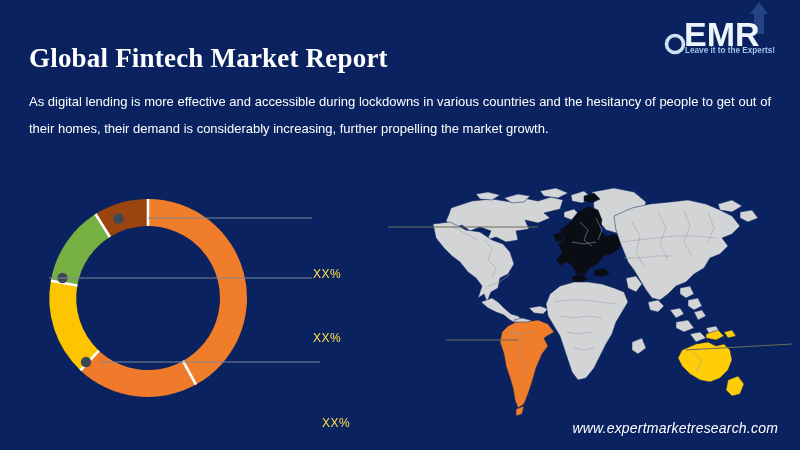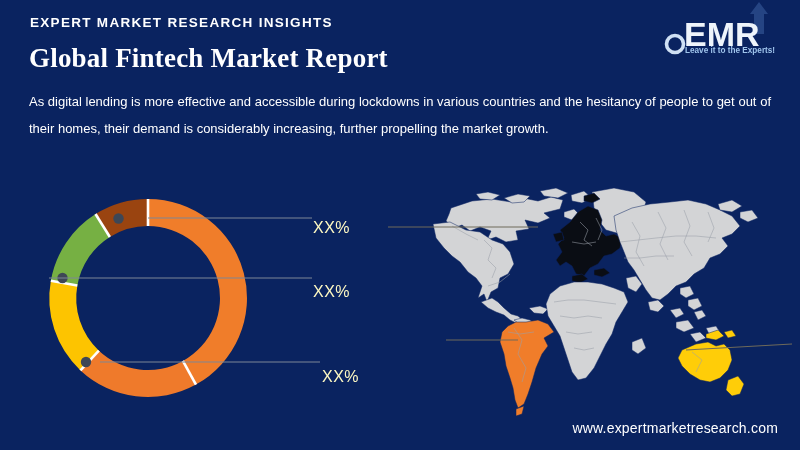--- a/index.html
+++ b/index.html
@@ -36,42 +36,41 @@
     font-size:13px;line-height:27px;color:#ffffff;
     text-align:justify;
   }
 
   
   .donut{position:absolute;left:20px;top:180px;width:320px;height:240px;}
   .donut svg{display:block;overflow:visible;}
 
   
   .pct{
-    position:absolute;color:#fef9c3;font-size:16px;letter-spacing:.5px;
+    position:absolute;color:#fde047;font-size:12px;letter-spacing:.5px;margin-top:48px;
   }
   .pct.p1{left:313px;top:219px;}
   .pct.p2{left:313px;top:283px;}
   .pct.p3{left:322px;top:368px;}
 
   
   .map{position:absolute;left:388px;top:182px;width:404px;height:244px;}
   .map svg{display:block;}
 
   
   .url{
     position:absolute;right:22px;bottom:14px;
-    font-size:14px;color:#ffffff;letter-spacing:.2px;
+    font-size:14px;color:#ffffff;letter-spacing:.2px;font-style:italic;
   }
 </style>
 </head>
 <body>
 
 <div class="slide">
 
-  <div class="eyebrow">EXPERT MARKET RESEARCH INSIGHTS</div>
   <div class="title">Global Fintech Market Report</div>
 
   <div class="logo">
     <svg viewBox="0 0 120 58" width="120" height="58" aria-hidden="true">
 
       <g>
         <path d="M92 34 L92 14 L88 14 L97 2 L106 14 L102 14 L102 34 Z" fill="#2a4a8a" opacity="0.85"></path>
       </g>
 
       <g>

